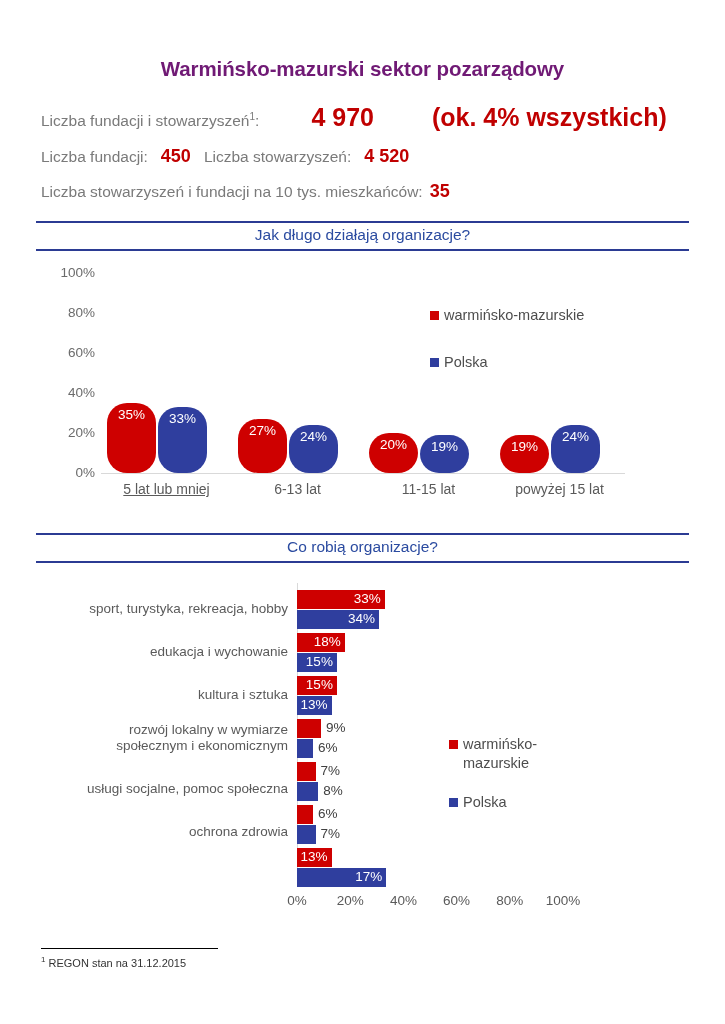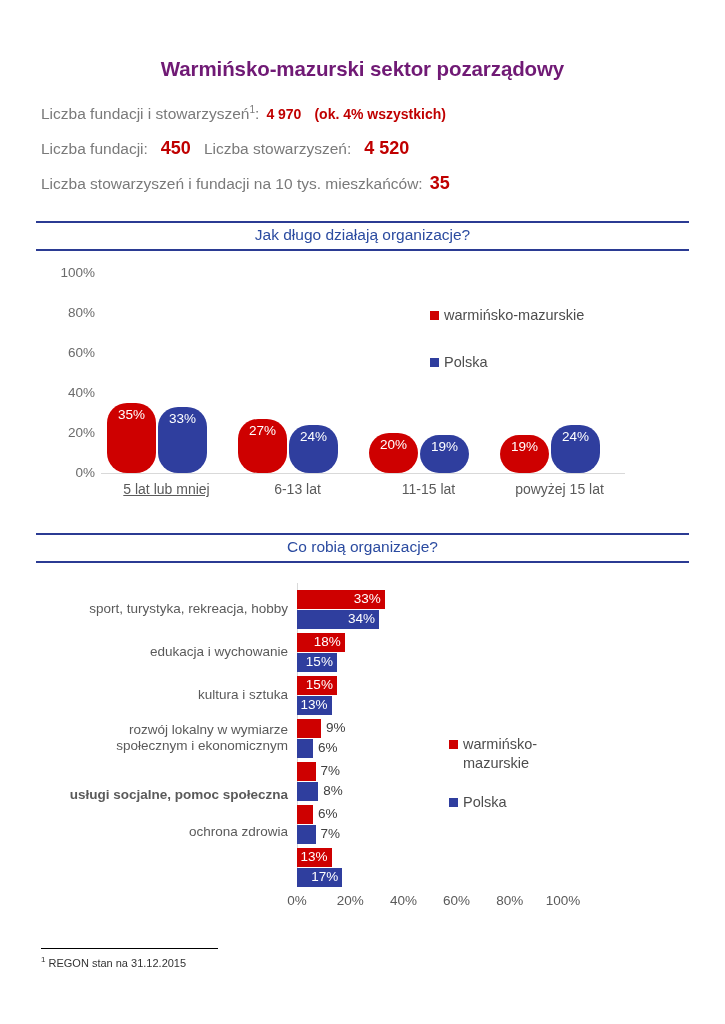--- a/index.html
+++ b/index.html
@@ -44,21 +44,21 @@
     line-height: 1;
     white-space: nowrap;
   }
   .stat-line.l1 { margin-bottom: 17px; }
   .stat-line.l2 { margin-bottom: 17px; }
   .stat-value {
     color: #C00000;
     font-weight: bold;
     font-size: 18px;
   }
-  .stat-value.big { font-size: 14px; }
+  .stat-value.big { font-size: 25px; margin-left: 45px; }
   .sup {
     font-size: 10px;
     vertical-align: super;
     color: #7a7a7a;
   }
   .gap-s { display: inline-block; width: 7px; }
   .gap-m { display: inline-block; width: 13px; }
 
   
   .section-head {
@@ -373,42 +373,42 @@
         <div class="c2-row" style="top: 143px; height: 43px;">
           <div class="c2-label" style="top: 4px;">rozwój lokalny w wymiarze<br>społecznym i ekonomicznym</div>
           <div class="c2-bar red" style="width: 23.94px; top: 1px;">
             <span class="vlabel-out">9%</span>
           </div>
           <div class="c2-bar blue" style="width: 15.96px; top: 21px;">
             <span class="vlabel-out">6%</span>
           </div>
         </div>
         <div class="c2-row" style="top: 186px; height: 43px;">
-          <div class="c2-label" style="top: 26px; font-weight: bold;">usługi socjalne, pomoc społeczna</div>
+          <div class="c2-label" style="top: 20px;">usługi socjalne, pomoc społeczna</div>
           <div class="c2-bar red" style="width: 18.62px; top: 1px;">
             <span class="vlabel-out">7%</span>
           </div>
           <div class="c2-bar blue" style="width: 21.28px; top: 21px;">
             <span class="vlabel-out">8%</span>
           </div>
         </div>
         <div class="c2-row" style="top: 229px; height: 43px;">
           <div class="c2-label" style="top: 20px;">ochrona zdrowia</div>
           <div class="c2-bar red" style="width: 15.96px; top: 1px;">
             <span class="vlabel-out">6%</span>
           </div>
           <div class="c2-bar blue" style="width: 18.62px; top: 21px;">
             <span class="vlabel-out">7%</span>
           </div>
         </div>
         <div class="c2-row" style="top: 272px; height: 43px;">
           <div class="c2-bar red" style="width: 34.58px; top: 1px;">
             <span class="vlabel-in">13%</span>
           </div>
-          <div class="c2-bar blue" style="width: 45.22px; top: 21px;">
+          <div class="c2-bar blue" style="width: 45.22px; top: 21px; padding-left: 44px;">
             <span class="vlabel-in">17%</span>
           </div>
         </div>
       </div>
     <div class="c2-xaxis" id="c2-xticks">
         <div class="c2-tick" style="left: 267px;">0%</div>
         <div class="c2-tick" style="left: 320.2px;">20%</div>
         <div class="c2-tick" style="left: 373.4px;">40%</div>
         <div class="c2-tick" style="left: 426.6px;">60%</div>
         <div class="c2-tick" style="left: 479.8px;">80%</div>

